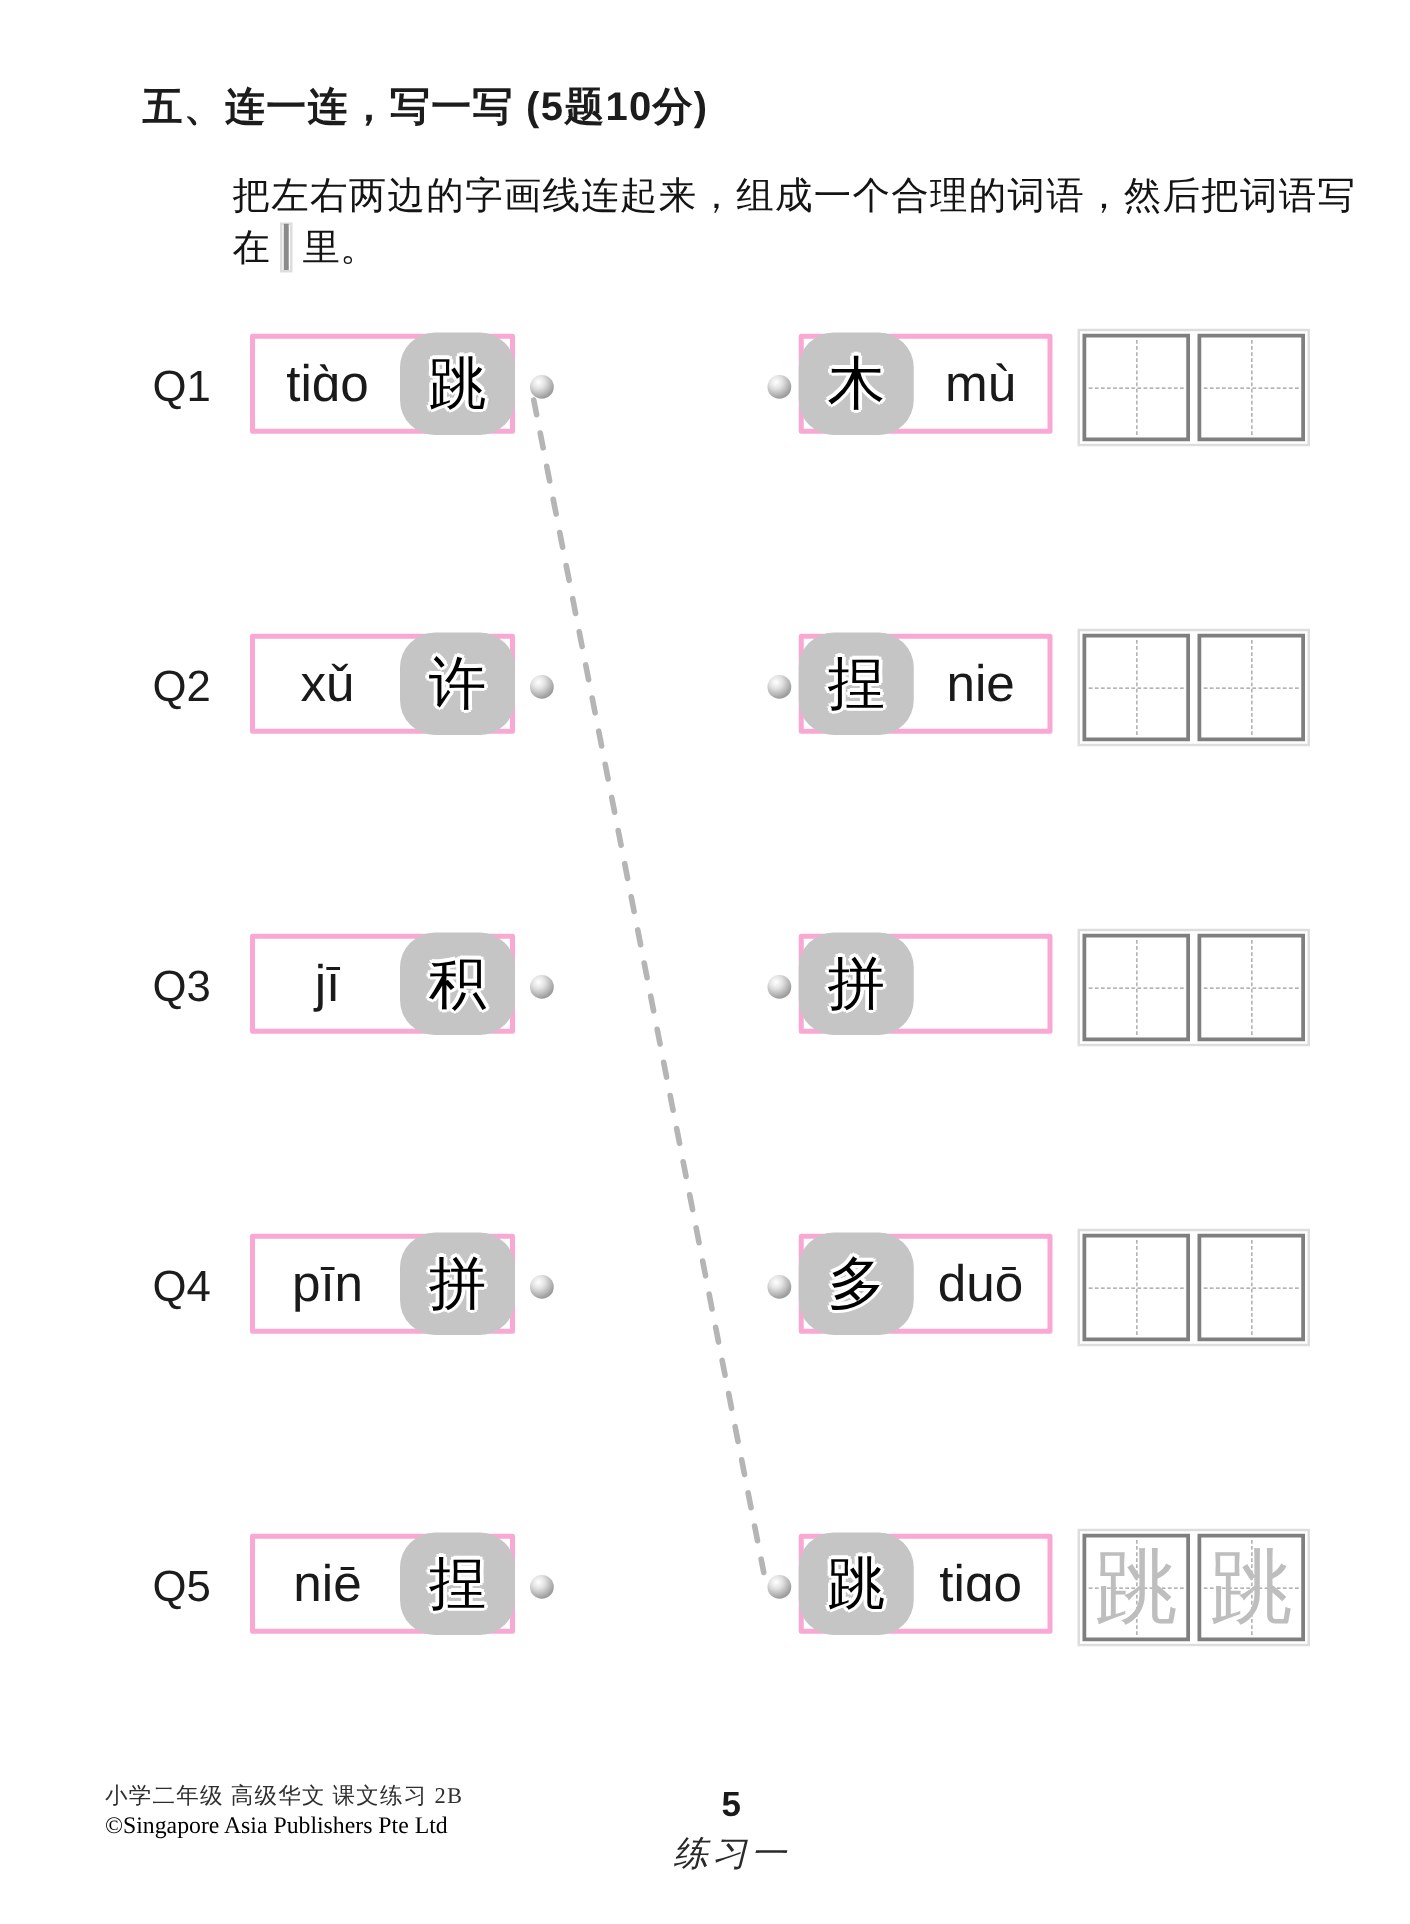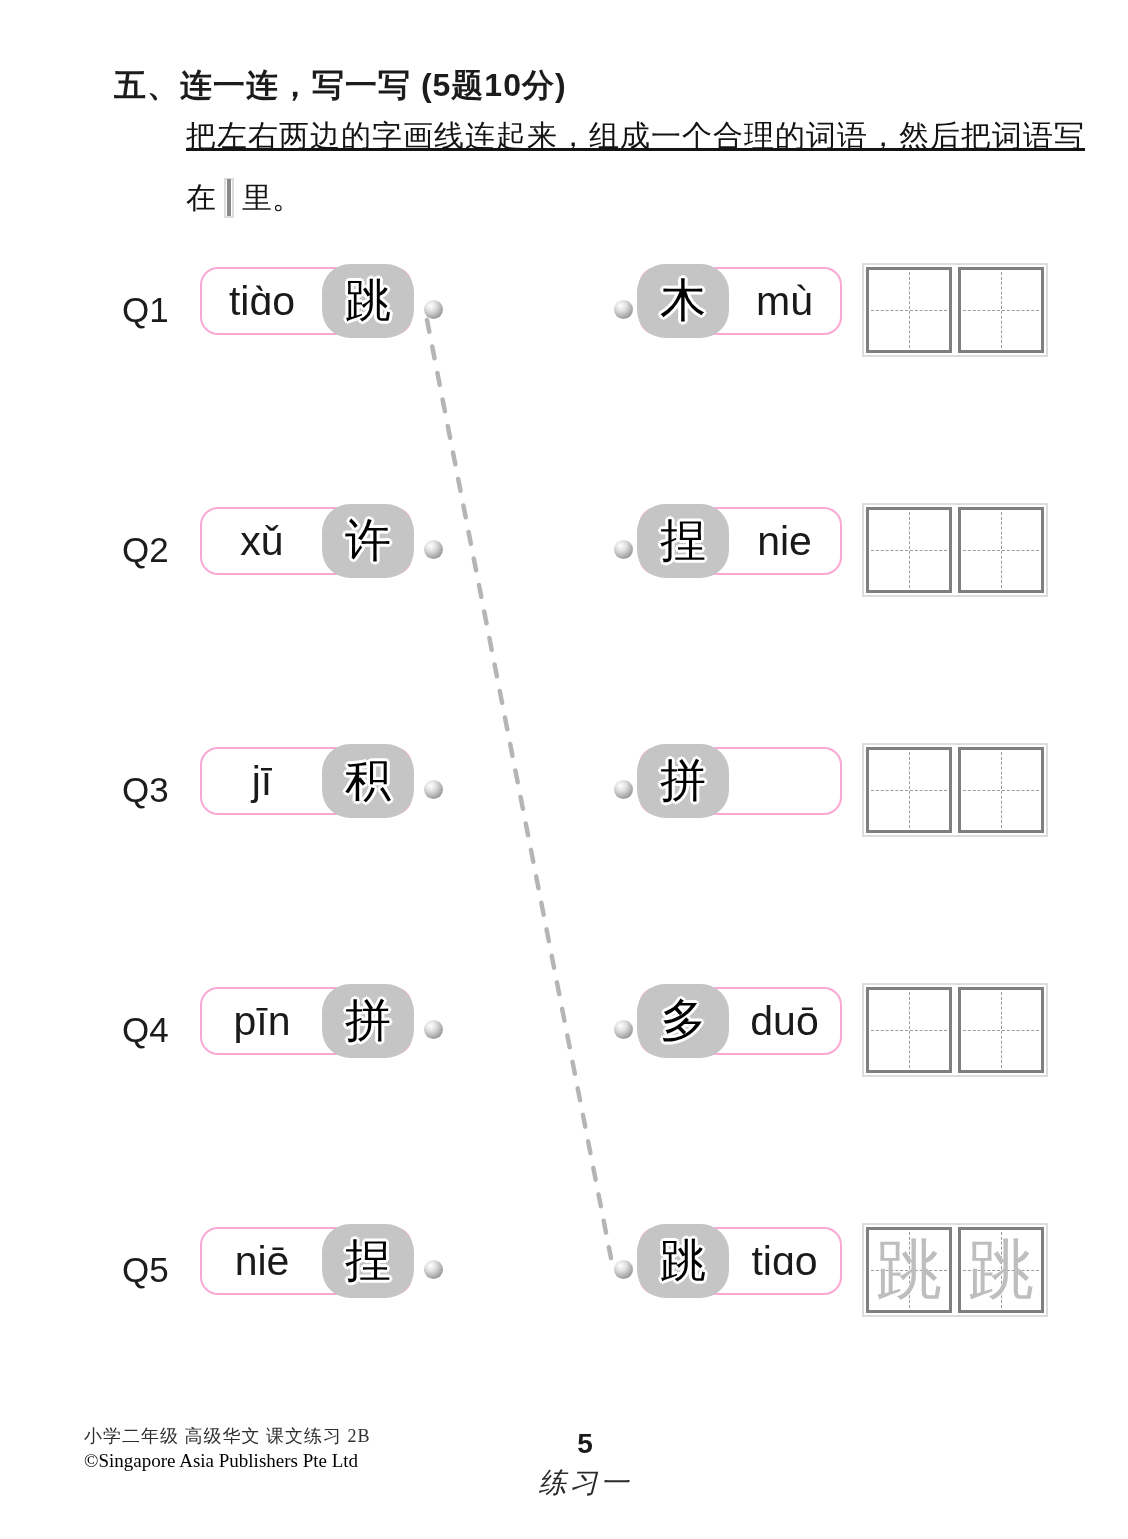--- a/index.html
+++ b/index.html
@@ -7,44 +7,44 @@
   .page {
     position:relative; width:1128px; height:1539px; background:#ffffff;
     font-family:"Liberation Sans", sans-serif; color:#1a1a1a; overflow:hidden;
   }
   
   .title {
     position:absolute; left:114px; top:64px;
     font-size:32px; font-weight:bold; letter-spacing:1px; color:#1c1c1c;
   }
   .instr1 {
-    position:absolute; left:186px; top:116px;
-    font-family:"Liberation Serif","DejaVu Serif",serif;
-    font-size:30px; letter-spacing:1px; color:#141414; white-space:nowrap;text-decoration:underline;
+    position:absolute; left:186px; top:136px;
+    font-family:"Liberation Serif","DejaVu Serif",serif;
+    font-size:30px; letter-spacing:1px; color:#141414; white-space:nowrap;
   }
   .instr2 {
     position:absolute; left:186px; top:168px; height:60px;
     font-family:"Liberation Serif","DejaVu Serif",serif;
     font-size:30px; color:#141414; display:flex; align-items:center; gap:8px;
   }
   .mini-grid-wrap { border:2px solid #dddddd; padding:1px; background:#fff; }
   .mini-grid {
     position:relative; width:44px; height:44px; border:2px solid #8a8a8a; background:#fff;
   }
   .mini-grid::before { content:""; position:absolute; left:50%; top:0; bottom:0; border-left:1px solid #8a8a8a; }
   .mini-grid::after  { content:""; position:absolute; top:50%; left:0; right:0; border-top:1px solid #8a8a8a; }
   
   .row { position:absolute; left:0; width:1128px; height:96px;margin-left:10px; }
   .qlabel {
     position:absolute; left:112px; top:50%; transform:translateY(-50%);
     font-size:35px; color:#1c1c1c;
   }
   .pill {
-    position:absolute; top:5px; height:68px; background:#ffffff;
-    border:2px solid #f9a8d4; border-radius:18px;
+    position:absolute; top:5px; height:80px; background:#ffffff;
+    border:4px solid #f9a8d4; border-radius:2px;
   }
   .pill-left  { left:190px; width:212px; }
   .pill-right { left:629px; width:203px; }
   .tile {
     position:absolute; width:92px; top:-5px; bottom:-5px;
     background:#c5c5c5; border-radius:28px;
     display:flex; align-items:center; justify-content:center;
   }
   .pill-left  .tile { right:-4px; }
   .pill-right .tile { left:-4px; }

